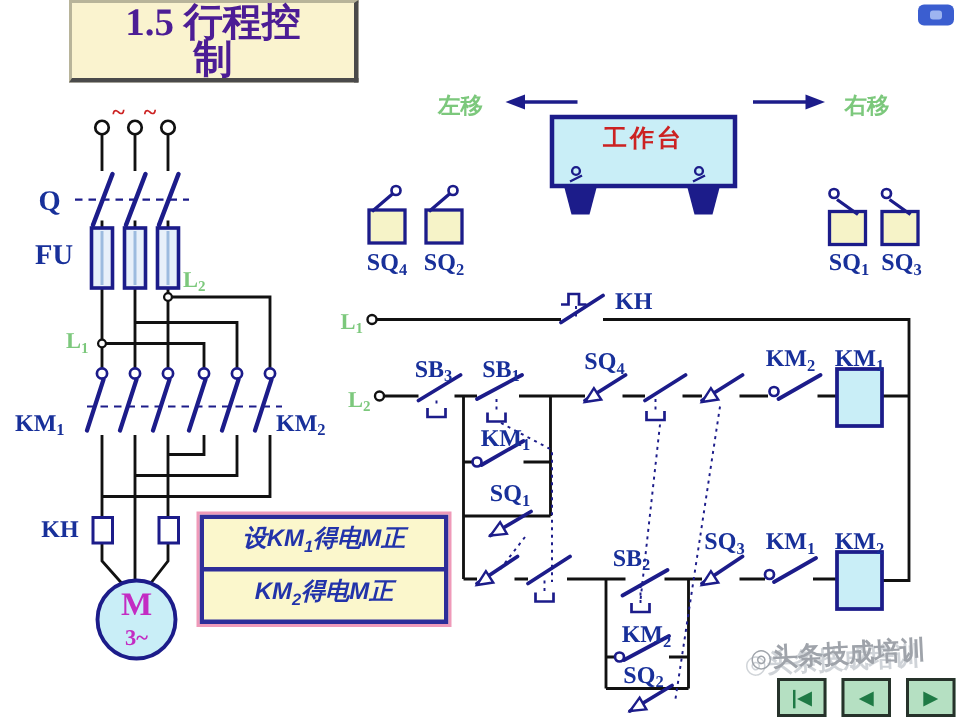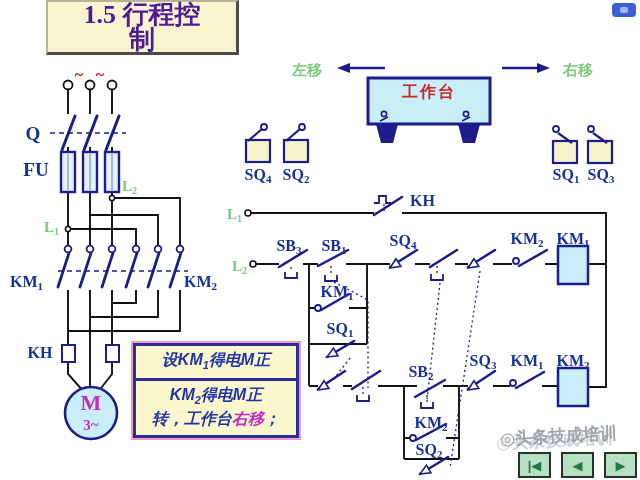--- a/index.html
+++ b/index.html
@@ -209,21 +209,20 @@
       <text x="429" y="455" text-anchor="middle" class="lbl"><tspan>SQ</tspan><tspan dy="3" font-size="11">2</tspan></text>
     </g>
   </svg>
 
   <div class="note-box">
     <div class="note-row">
       <div class="nl"><span>设KM</span><sub>1</sub><span>得电M正</span></div>
     </div>
     <div class="note-row">
       <div class="nl"><span>KM</span><sub>2</sub><span>得电M正</span></div>
-      <div class="nl"><span>转，工作台</span><span class="hl">右移</span><span>；</span></div>
     </div>
   </div>
 
   <div class="corner-badge"></div>
 
   <div class="nav-btn" id="nav-first">
     <span>|◀</span>
   </div>
   <div class="nav-btn" id="nav-prev">
     <span>◀</span>

